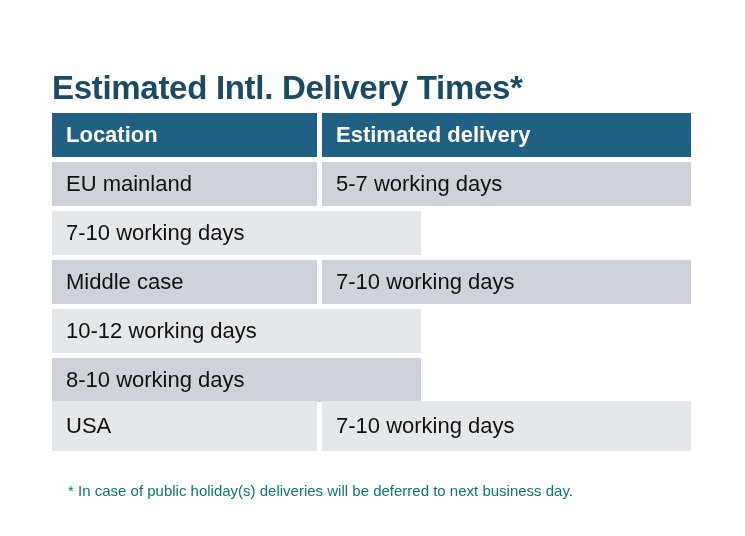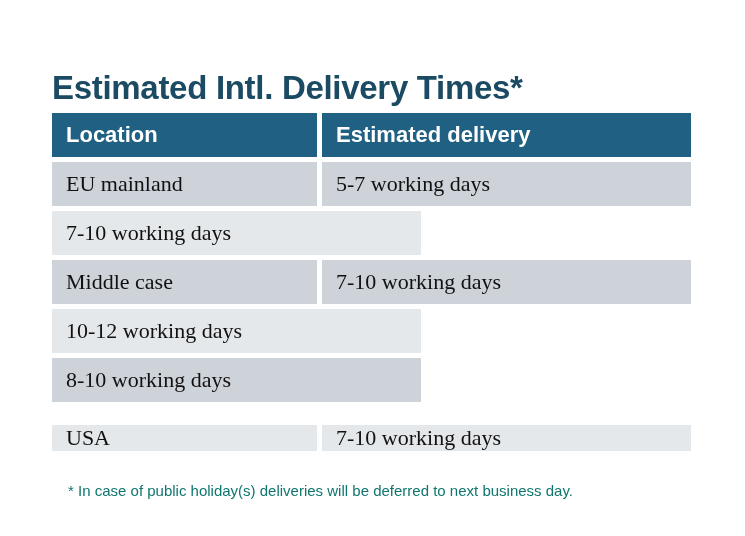--- a/index.html
+++ b/index.html
@@ -46,21 +46,21 @@
     height: 44px;
   }
   .row:last-child {
     margin-bottom: 0;
     align-items: flex-end;
   }
   .cell {
     display: flex;
     align-items: center;
     box-sizing: border-box;
-    padding: 0 14px;
+    padding: 12px 14px;
     overflow: hidden;
     white-space: nowrap;
   }
   .cell-location {
     width: 265px;
     margin-right: 5px;
   }
   .cell-delivery {
     width: 369px;
   }
@@ -74,21 +74,20 @@
   .data-row.odd .cell {
     background: #ced2d9;
   }
   .data-row.even .cell {
     background: #e5e8ea;
   }
   .data-row .cell {
     color: #111111;
     font-size: 22px;
     font-weight: normal;
-    font-family: Liberation Serif, serif;
   }
   .footnote {
     position: absolute;
     left: 68px;
     top: 481px;
     font-size: 15px;
     color: #0f766e;
     white-space: nowrap;
     line-height: 20px;
   }

